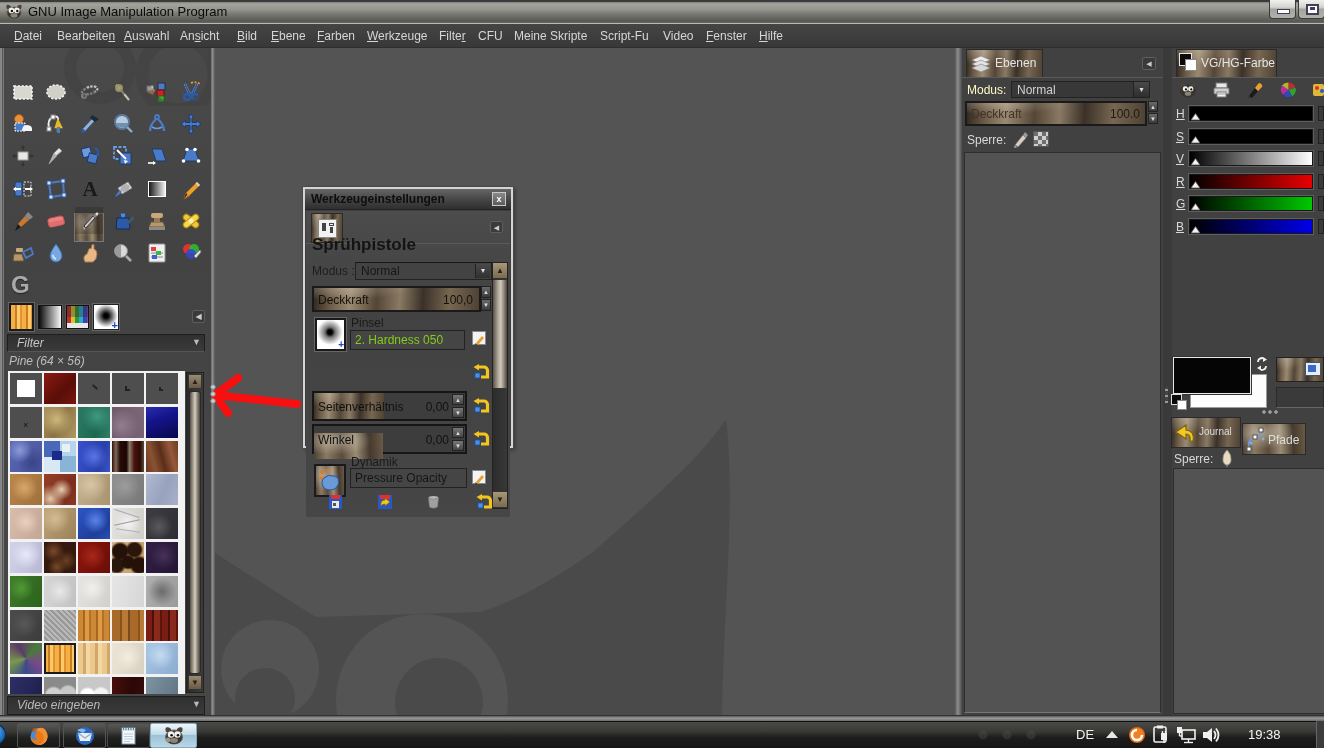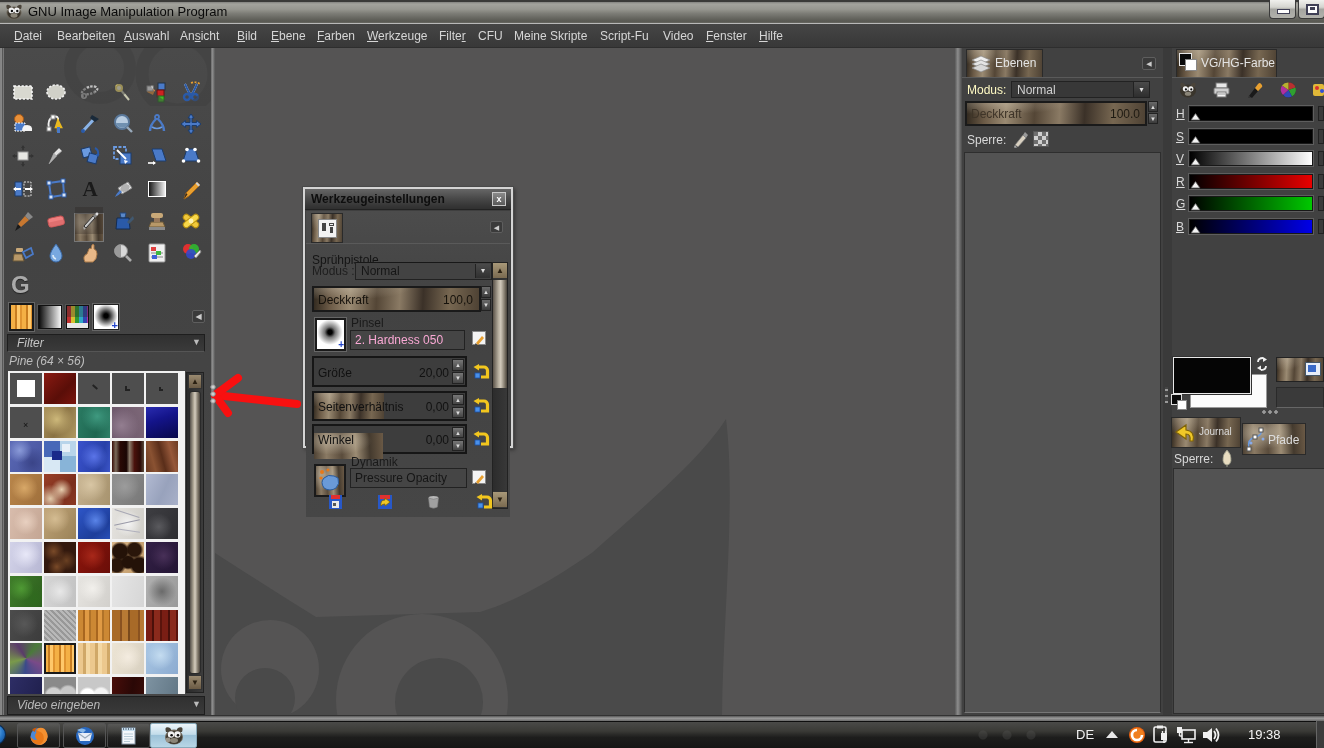--- a/index.html
+++ b/index.html
@@ -572,21 +572,21 @@
 
       <div class="abs wood" style="left:5px;top:2px;width:32px;height:30px;border:1px solid #2a2a2a;">
         <div style="position:absolute;left:6px;top:5px;width:19px;height:19px;background:#f2f2f2;border:1px solid #888;">
           <div style="position:absolute;left:3px;top:3px;width:4px;height:8px;background:#444;"></div>
           <div style="position:absolute;left:10px;top:3px;width:5px;height:3px;border:1px solid #444;"></div>
           <div style="position:absolute;left:11px;top:7px;width:3px;height:6px;background:#444;"></div>
         </div>
       </div>
       <div class="abs" style="left:184px;top:10px;width:13px;height:12px;background:#3a3a3a;border:1px solid #5e5e5e;border-radius:2px;color:#ccc;font-size:7px;text-align:center;line-height:11px;">◀</div>
       <div class="abs" style="left:0px;top:32px;width:204px;height:1px;background:#5a5a5a;"></div>
-      <div class="abs" style="left:6px;top:42px;font-size:12px;font-weight:normal;color:#141414;">Sprühpistole</div>
+      <div class="abs" style="left:6px;top:24px;font-size:17px;font-weight:bold;color:#141414;">Sprühpistole</div>
 
       <div class="abs" style="left:6px;top:53px;font-size:12px;color:#1e1e1e;">Modus :</div>
       <div class="abs" style="left:49px;top:51px;width:137px;height:18px;background:#434343;border:1px solid #222;border-top-color:#181818;">
         <div style="position:absolute;left:5px;top:1px;font-size:12px;color:#161616;">Normal</div>
         <div style="position:absolute;right:1px;top:1px;width:15px;height:14px;background:linear-gradient(#4a4a4a,#303030);border-left:1px solid #222;color:#ddd;font-size:8px;text-align:center;line-height:14px;">▾</div>
       </div>
 
       <div class="abs" style="left:186px;top:51px;width:16px;height:247px;background:linear-gradient(90deg,#2c2c2c,#383838);border:1px solid #222;">
         <div style="position:absolute;left:0px;top:0px;width:14px;height:16px;background:linear-gradient(#a89878,#7a6a50);border-bottom:1px solid #333;color:#2a2012;font-size:8px;text-align:center;line-height:15px;">▲</div>
         <div style="position:absolute;left:0px;top:17px;width:14px;height:108px;background:linear-gradient(90deg,#5a5248 0%,#b8b0a0 40%,#d0c8ba 55%,#8a8274 80%,#4a443c 100%);"></div>
@@ -600,35 +600,29 @@
       <div class="abs" style="left:175px;top:75px;width:11px;height:26px;">
         <div style="position:absolute;left:0;top:0;width:10px;height:12px;background:linear-gradient(#6a6a6a,#3a3a3a);border:1px solid #222;color:#ddd;font-size:6px;text-align:center;line-height:11px;">▲</div>
         <div style="position:absolute;left:0;top:13px;width:10px;height:12px;background:linear-gradient(#6a6a6a,#3a3a3a);border:1px solid #222;color:#ddd;font-size:6px;text-align:center;line-height:11px;">▼</div>
       </div>
 
       <div class="abs" style="left:9px;top:107px;width:31px;height:33px;background:radial-gradient(circle at 48% 42%,#000 10%,#777 24%,#fff 58%);border:2px solid #1a1a1a;outline:1px solid #666;">
         <div style="position:absolute;right:0px;bottom:0px;color:#2244cc;font-size:10px;font-weight:bold;line-height:8px;">+</div>
       </div>
       <div class="abs" style="left:45px;top:105px;font-size:12px;color:#1a1a1a;">Pinsel</div>
       <div class="abs" style="left:44px;top:119px;width:115px;height:20px;background:#454545;border:1px solid #222;">
-        <div style="position:absolute;left:4px;top:2px;font-size:12px;color:#f9a8d4;">2. Hardness 050</div>
+        <div style="position:absolute;left:4px;top:2px;font-size:12px;color:#84cc16;">2. Hardness 050</div>
       </div>
       <div class="abs" style="left:166px;top:120px;width:14px;height:14px;background:#f4f4f4;border:1px solid #888;">
         <svg width="12" height="12" viewBox="0 0 12 12">
             <path d="M3,9 L9,2 L11,4 L5,11 Z" fill="#e8a030"></path>
             <path d="M2,11 l2.5,0 -2,-2 Z" fill="#444"></path>
           </svg>
       </div>
 
-      <div class="abs" style="left:6px;top:145px;width:155px;height:31px;background:#3d3d3d;border:2px solid #161616;">
-        <div style="position:absolute;left:4px;top:8px;font-size:12px;color:#111;">Größe</div>
-        <div style="position:absolute;right:16px;top:8px;font-size:12px;color:#111;">20,00</div>
-        <div style="position:absolute;right:1px;top:1px;width:12px;height:12px;background:linear-gradient(#777,#444);border:1px solid #222;color:#ddd;font-size:6px;text-align:center;line-height:11px;">▲</div>
-        <div style="position:absolute;right:1px;bottom:1px;width:12px;height:12px;background:linear-gradient(#777,#444);border:1px solid #222;color:#ddd;font-size:6px;text-align:center;line-height:11px;">▼</div>
-      </div>
       <svg class="abs" style="left:167px;top:153px;" width="17" height="16" viewBox="0 0 17 16">
           <path d="M5,3 L11,3 A3.5,3.5 0 0 1 14.5,6.5 L14.5,13 L8,13" fill="none" stroke="#f2c61e" stroke-width="3.2"></path>
           <path d="M6,0 L0.5,3 L6,6.5 Z" fill="#f2c61e"></path>
           <rect x="2" y="9" width="5" height="5" fill="#4a90e8" stroke="#1a50a8" stroke-width="0.8"></rect>
         </svg>
 
       <div class="abs" style="left:6px;top:180px;width:155px;height:30px;background:#3d3d3d;border:2px solid #161616;">
         <div class="wood" style="position:absolute;left:0;top:0;width:70px;height:26px;"></div>
         <div style="position:absolute;left:4px;top:7px;font-size:12px;color:#111;">Seitenverhältnis</div>
         <div style="position:absolute;right:16px;top:7px;font-size:12px;color:#111;">0,00</div>

